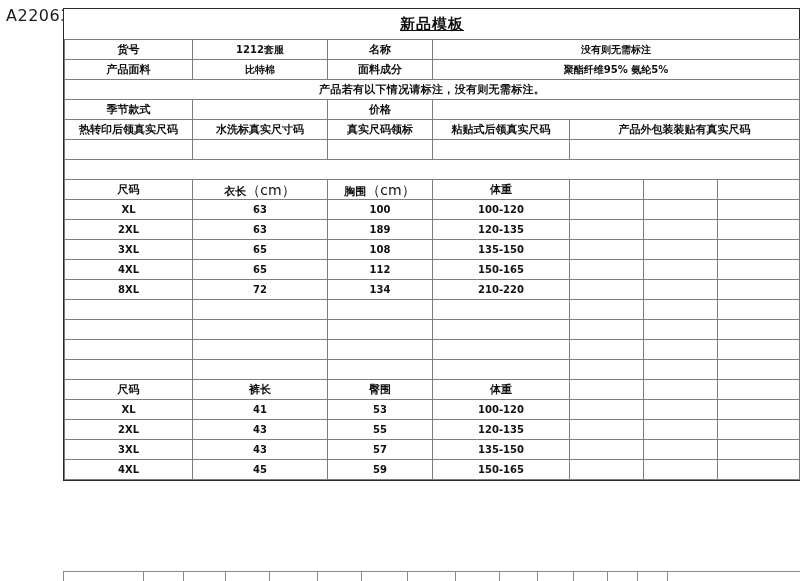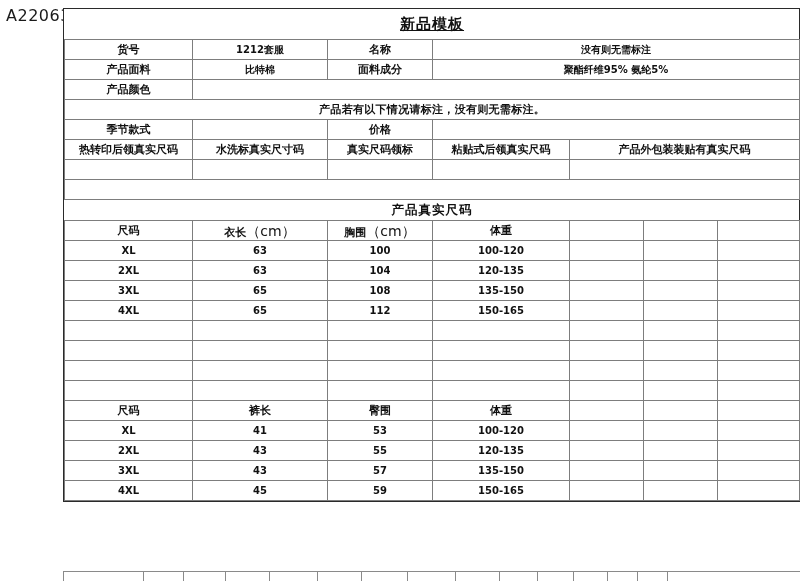--- a/index.html
+++ b/index.html
@@ -143,24 +143,20 @@
           <td class="val" colspan="4">没有则无需标注</td>
         </tr>
 
         <tr>
           <td class="hdr">产品面料</td>
           <td class="val">比特棉</td>
           <td class="hdr">面料成分</td>
           <td class="val" colspan="4">聚酯纤维95% 氨纶5%</td>
         </tr>
 
-        <tr>
-          <td class="hdr">产品颜色</td>
-          <td class="val blank" colspan="6"></td>
-        </tr>
 
         <tr>
           <td class="banner" colspan="7">产品若有以下情况请标注，没有则无需标注。</td>
         </tr>
 
         <tr>
           <td class="hdr">季节款式</td>
           <td class="val blank"></td>
           <td class="hdr">价格</td>
           <td class="val blank" colspan="4"></td>
@@ -180,23 +176,20 @@
           <td class="val blank"></td>
           <td class="val blank"></td>
           <td class="val blank" colspan="3"></td>
         </tr>
 
 
         <tr>
           <td class="val blank" colspan="7"></td>
         </tr>
 
-        <tr>
-          <td class="section-title nolines" colspan="7">产品真实尺码</td>
-        </tr>
 
         <tr>
           <td class="hdr">尺码</td>
           <td class="hdr"><span>衣长</span><span class="unit">（cm）</span></td>
           <td class="hdr"><span>胸围</span><span class="unit">（cm）</span></td>
           <td class="hdr">体重</td>
           <td class="hdr blank"></td>
           <td class="hdr blank"></td>
           <td class="hdr blank"></td>
         </tr>
@@ -206,40 +199,49 @@
           <td class="val">63</td>
           <td class="val">100</td>
           <td class="val">100-120</td>
           <td class="val blank"></td>
           <td class="val blank"></td>
           <td class="val blank"></td>
         </tr>
         <tr>
           <td class="val">2XL</td>
           <td class="val">63</td>
-          <td class="val">104</td>
+          <td class="val">189</td>
           <td class="val">120-135</td>
           <td class="val blank"></td>
           <td class="val blank"></td>
           <td class="val blank"></td>
         </tr>
         <tr>
           <td class="val">3XL</td>
           <td class="val">65</td>
           <td class="val">108</td>
           <td class="val">135-150</td>
           <td class="val blank"></td>
           <td class="val blank"></td>
           <td class="val blank"></td>
         </tr>
         <tr>
           <td class="val">4XL</td>
           <td class="val">65</td>
           <td class="val">112</td>
           <td class="val">150-165</td>
+          <td class="val blank"></td>
+          <td class="val blank"></td>
+          <td class="val blank"></td>
+        </tr>
+        <tr>
+          <td class="val">8XL</td>
+          <td class="val">72</td>
+          <td class="val">134</td>
+          <td class="val">210-220</td>
           <td class="val blank"></td>
           <td class="val blank"></td>
           <td class="val blank"></td>
         </tr>
 
         <tr class="empty-row">
           <td class="blank"></td>
           <td class="blank"></td>
           <td class="blank"></td>
           <td class="blank"></td>

